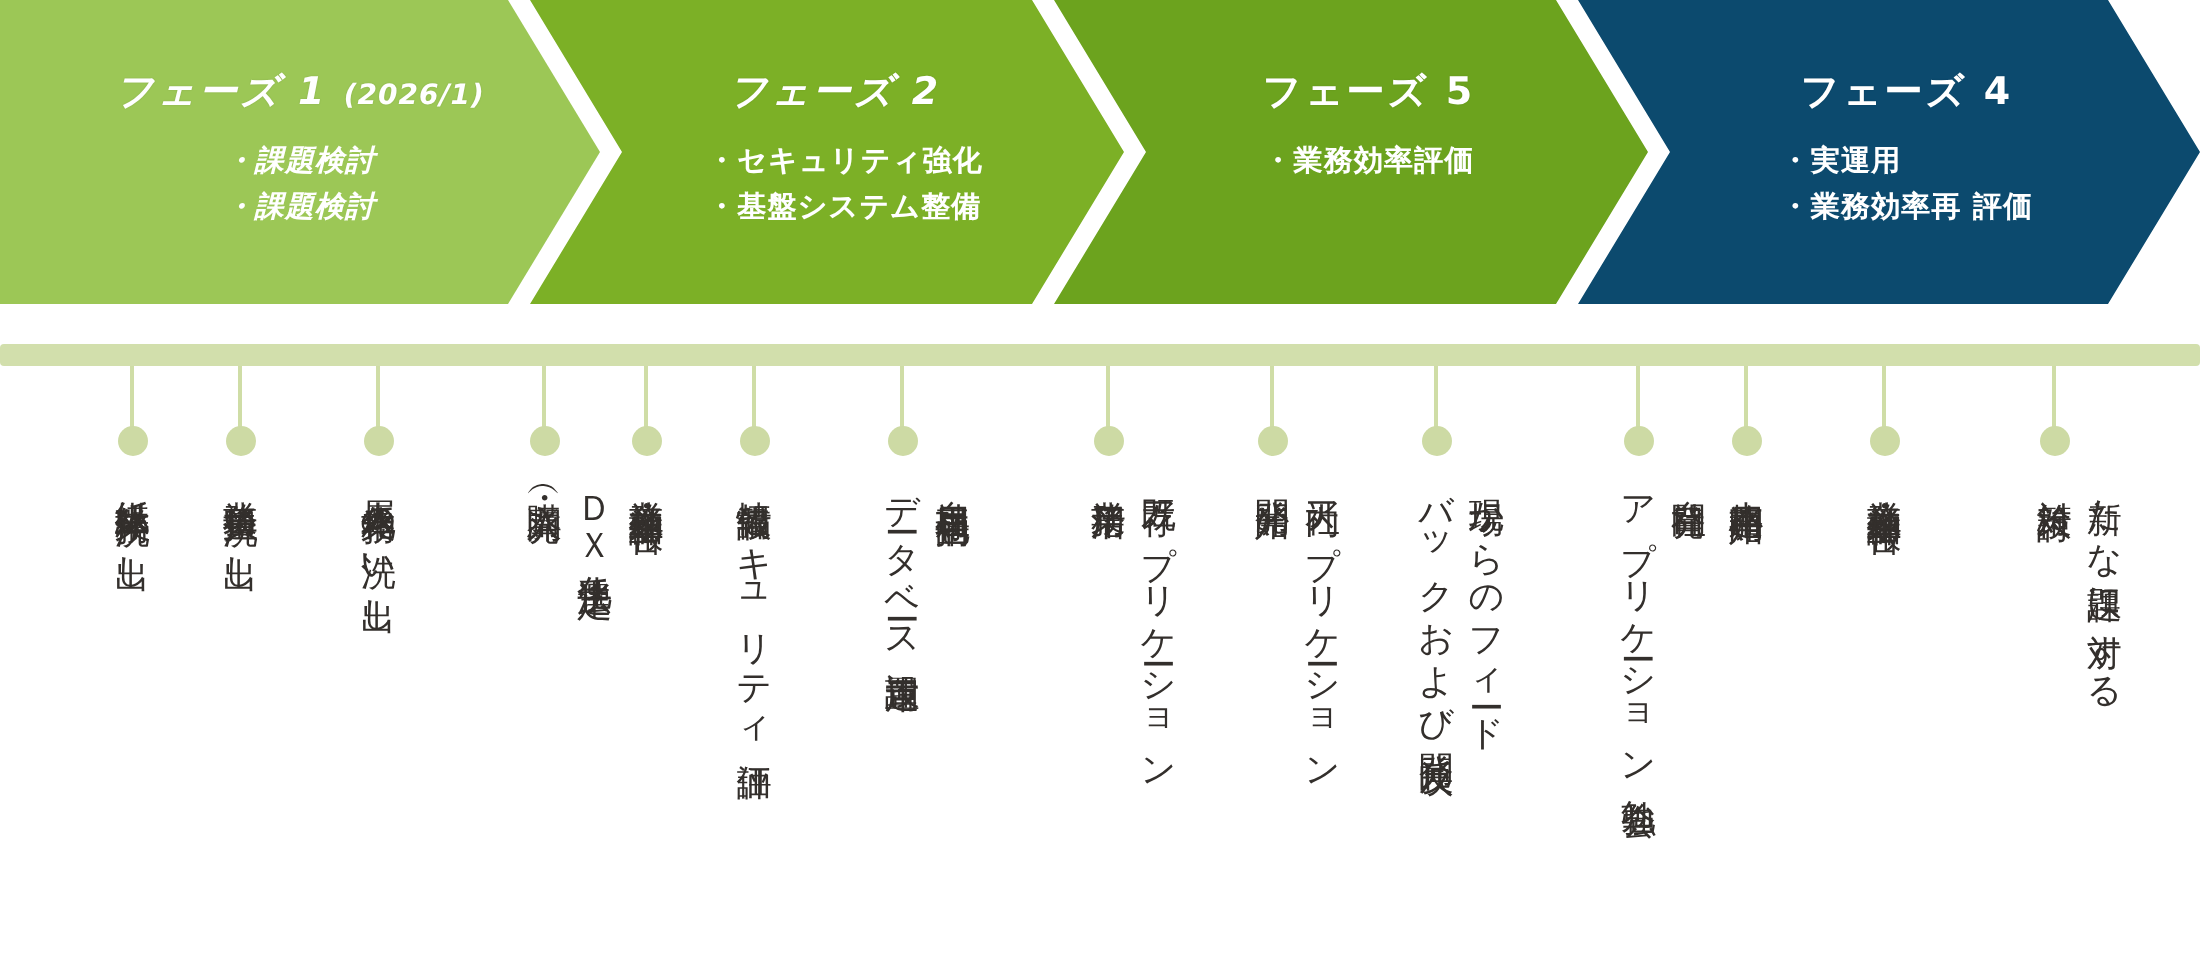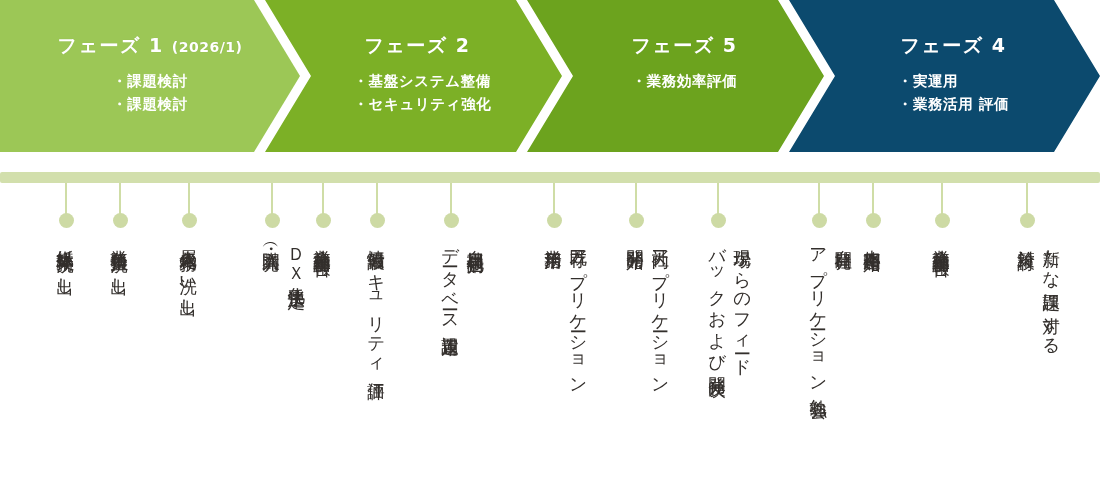--- a/index.html
+++ b/index.html
@@ -62,45 +62,45 @@
     font-family: "DejaVu Sans", "Liberation Sans", sans-serif;
   }
   .vcol + .vcol { margin-right: 2px; }
 </style>
 </head>
 <body>
 
 <div id="root">
 
   <div class="phases">
-      <div class="phase" style="left: 0px; width: 300px; background: rgb(156, 199, 86); z-index: 10; clip-path: polygon(0px 0px, 254px 0px, 300px 76px, 254px 152px, 0px 152px);">
+      <div class="phase" style="left: 0px; width: 300px; background: rgb(156, 199, 86); z-index: 10; clip-path: polygon(0px 0px, 254px 0px, 300px 76px, 254px 152px, 0px 152px); font-style: italic;">
         <div class="phase-title"><span>フェーズ 1</span> <span class="date">(2026/1)</span></div>
         <div class="phase-bullets">
           <div>・課題検討</div>
           <div>・課題検討</div>
         </div>
       </div>
       <div class="phase" style="left: 265px; width: 297px; background: rgb(124, 176, 38); z-index: 9; clip-path: polygon(0px 0px, 251px 0px, 297px 76px, 251px 152px, 0px 152px, 46px 76px);">
-        <div class="phase-title" style="margin-left: 8px;"><span>フェーズ 2</span></div>
+        <div class="phase-title" style="margin-left: 8px; font-style: italic;"><span>フェーズ 2</span></div>
         <div class="phase-bullets" style="margin-left: 18px;">
+          <div>・セキュリティ強化</div>
           <div>・基盤システム整備</div>
-          <div>・セキュリティ強化</div>
         </div>
       </div>
       <div class="phase" style="left: 527px; width: 297px; background: rgb(108, 163, 30); z-index: 8; clip-path: polygon(0px 0px, 251px 0px, 297px 76px, 251px 152px, 0px 152px, 46px 76px);">
         <div class="phase-title" style="margin-left: 18px;"><span>フェーズ 5</span></div>
         <div class="phase-bullets" style="margin-left: 18px;">
           <div>・業務効率評価</div>
         </div>
       </div>
       <div class="phase" style="left: 789px; width: 311px; background: #0c4a6e; z-index: 7; clip-path: polygon(0px 0px, 265px 0px, 311px 76px, 265px 152px, 0px 152px, 46px 76px);">
         <div class="phase-title" style="margin-left: 18px;"><span>フェーズ 4</span></div>
         <div class="phase-bullets" style="margin-left: 18px;">
           <div>・実運用</div>
-          <div>・業務活用 評価</div>
+          <div>・業務効率再 評価</div>
         </div>
       </div>
     </div>
 
   <div class="axis-bar"></div>
 
   <div id="timeline-marks">
       <div class="tick" style="left: 65px; background: rgb(207, 221, 166);"></div>
       <div class="dot" style="left: 59px; background: rgb(205, 218, 164);"></div>
       <div class="tick" style="left: 119px; background: rgb(207, 221, 166);"></div>

